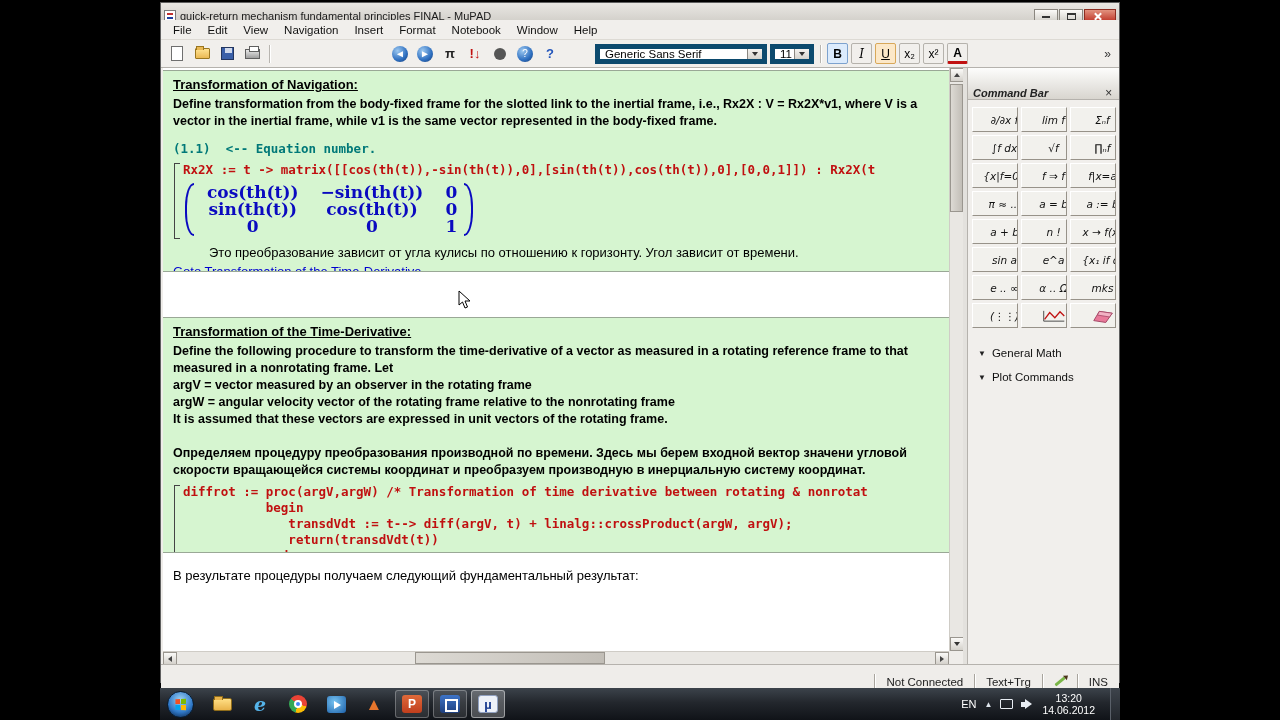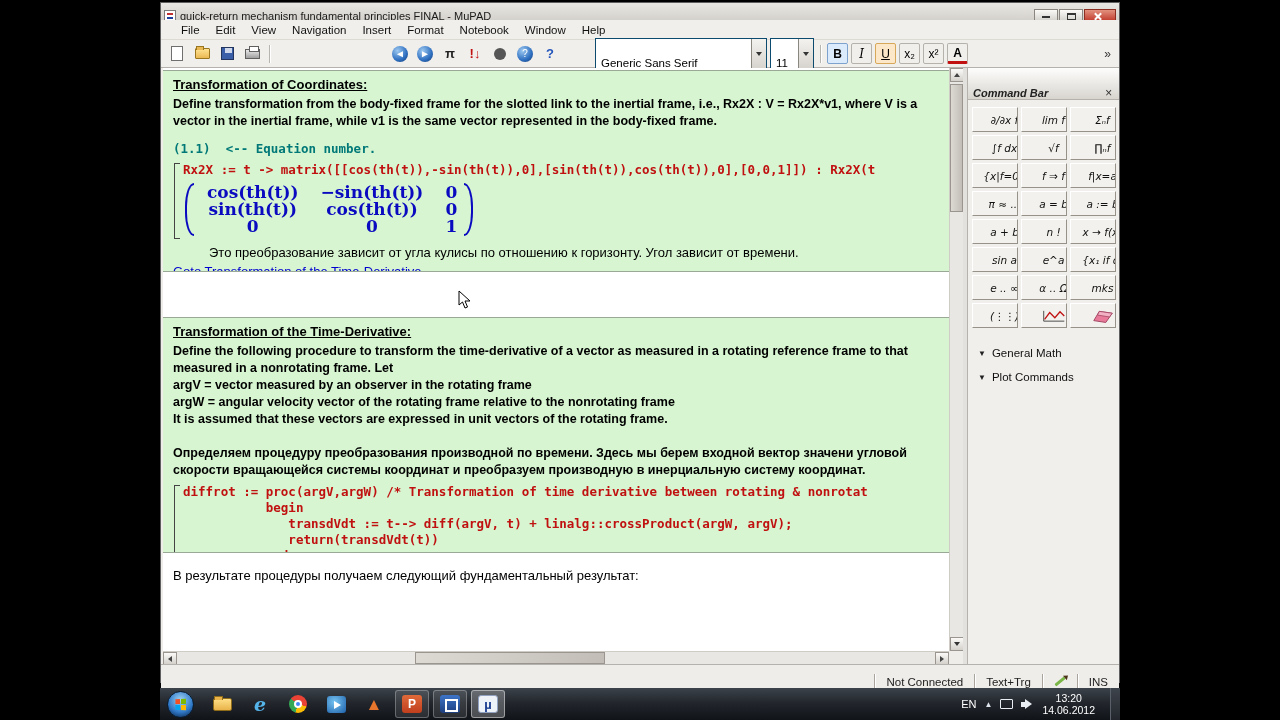--- a/index.html
+++ b/index.html
@@ -22,40 +22,40 @@
   .win-btns { display:flex; gap:1px; }
   .win-btn { width:24px; height:13px; border:1px solid #8a867f; background:linear-gradient(#fbfaf8,#d4d1cb);
              position:relative; }
   .win-btn.close { width:32px; background:linear-gradient(#e2927f,#c0392b); border-color:#8d2c20; }
   .glyph-min { position:absolute; left:7px; bottom:3px; width:8px; height:2px; background:#333; }
   .glyph-max { position:absolute; left:7px; top:3px; width:9px; height:7px; border:1px solid #333; border-top-width:2px; }
   .glyph-close-a,.glyph-close-b { position:absolute; left:12px; top:2px; width:2px; height:9px; background:#fff; }
   .glyph-close-a { transform:rotate(45deg);} .glyph-close-b { transform:rotate(-45deg);}
 
   .menubar { position:absolute; left:0; top:17px; width:100%; height:20px; background:#f1efec;
-             display:flex; align-items:center; padding-left:12px; border-bottom:1px solid #dddad4; }
+             display:flex; align-items:center; padding-left:4px; border-bottom:1px solid #dddad4; }
   .menu-item { font-size:11.5px; color:#111; padding:2px 8px; }
 
   .toolbar { position:absolute; left:0; top:37px; width:100%; height:28px; background:#f1efec;
              border-bottom:1px solid #b5b2ad; display:flex; align-items:center; padding:0 5px; gap:3px; }
   .tb-btn { width:22px; height:22px; display:flex; align-items:center; justify-content:center;
             border:1px solid transparent; border-radius:2px; }
   .tb-sep { width:1px; height:18px; background:#b8b5b0; box-shadow:1px 0 0 #fff; margin:0 3px; }
   .ic-page { width:12px; height:15px; background:#fff; border:1px solid #6f6f6f; }
   .ic-folder { width:15px; height:11px; background:linear-gradient(#ffe291,#eab954); border:1px solid #9a761f; border-radius:1px; position:relative; }
   .ic-folder::before { content:""; position:absolute; left:0; top:-3px; width:6px; height:3px; background:#eab954; border:1px solid #9a761f; border-bottom:none; }
   .ic-disk { width:13px; height:13px; background:#3a5fa8; border:1px solid #23355e; position:relative; }
   .ic-disk::before { content:""; position:absolute; left:3px; top:0; width:7px; height:5px; background:#cfd8ea; }
   .ic-print { width:15px; height:10px; background:linear-gradient(#e8e8e8,#9f9f9f); border:1px solid #5f5f5f; position:relative; }
   .ic-print::before { content:""; position:absolute; left:3px; top:-4px; width:8px; height:4px; background:#fff; border:1px solid #5f5f5f; }
   .ic-circle-blue { width:16px; height:16px; border-radius:50%;
                     background:radial-gradient(circle at 35% 30%, #9cc8f0, #2e6fc0 60%, #14386e); color:#fff;
                     font-size:10px; display:flex; align-items:center; justify-content:center; }
   .ic-text { font-size:13px; font-weight:bold; }
-  .combo { height:32px; background:#fff; border:1px solid #0c4a6e; display:flex; align-items:flex-end;
+  .combo { height:20px; background:#fff; border:5px solid #0c4a6e; display:flex; align-items:center;
            font-size:11.5px; padding-left:5px; position:relative; }
   .combo .arr { margin-left:auto; width:15px; height:100%; background:linear-gradient(#f4f2ef,#d6d3cd);
                 border-left:1px solid #8a8781; display:flex; align-items:center; justify-content:center; }
   .tri-dn { width:0; height:0; border-left:3px solid transparent; border-right:3px solid transparent; border-top:4px solid #333; }
   .fmt-btn { width:21px; height:21px; border:1px solid #b5b2ac; border-radius:2px; background:#f1efec;
              display:flex; align-items:center; justify-content:center; font-size:12px; }
   .fmt-btn.pressed { background:#dcebfc; border-color:#7da2ce; }
   .fmt-btn.u-hl { background:#fce8c8; border-color:#d8a85a; }
 
   
@@ -256,21 +256,21 @@
       <span class="fmt-btn">x₂</span>
       <span class="fmt-btn">x²</span>
       <span class="fmt-btn" style="border-bottom:3px solid #c01010;font-weight:bold">A</span>
       <span class="sb-spring"></span>
       <span style="font-size:12px;color:#333;padding-right:3px">»</span>
     </div>
 
     <div class="notebook">
 
       <div class="greenblock" style="margin-top:2px; height:202px">
-        <div class="nb-h">Transformation of Coordinates:</div>
+        <div class="nb-h">Transformation of Navigation:</div>
         <div class="nb-p">Define transformation from the body-fixed frame for the slotted link to the inertial frame, i.e., Rx2X : V = Rx2X*v1, where V is a vector in the inertial frame, while v1 is the same vector represented in the body-fixed frame.</div>
         <div class="eq-label">(1.1)  &lt;-- Equation number.</div>
         <div class="io-bracket">
           <div class="code">Rx2X := t -&gt; matrix([[cos(th(t)),-sin(th(t)),0],[sin(th(t)),cos(th(t)),0],[0,0,1]]) : Rx2X(t</div>
           <div class="mat">
             <span class="mat-paren l"></span>
             <span class="mat-grid">
               <span class="mat-cell">cos(th(t))</span>
               <span class="mat-cell">−sin(th(t))</span>
               <span class="mat-cell">0</span>

